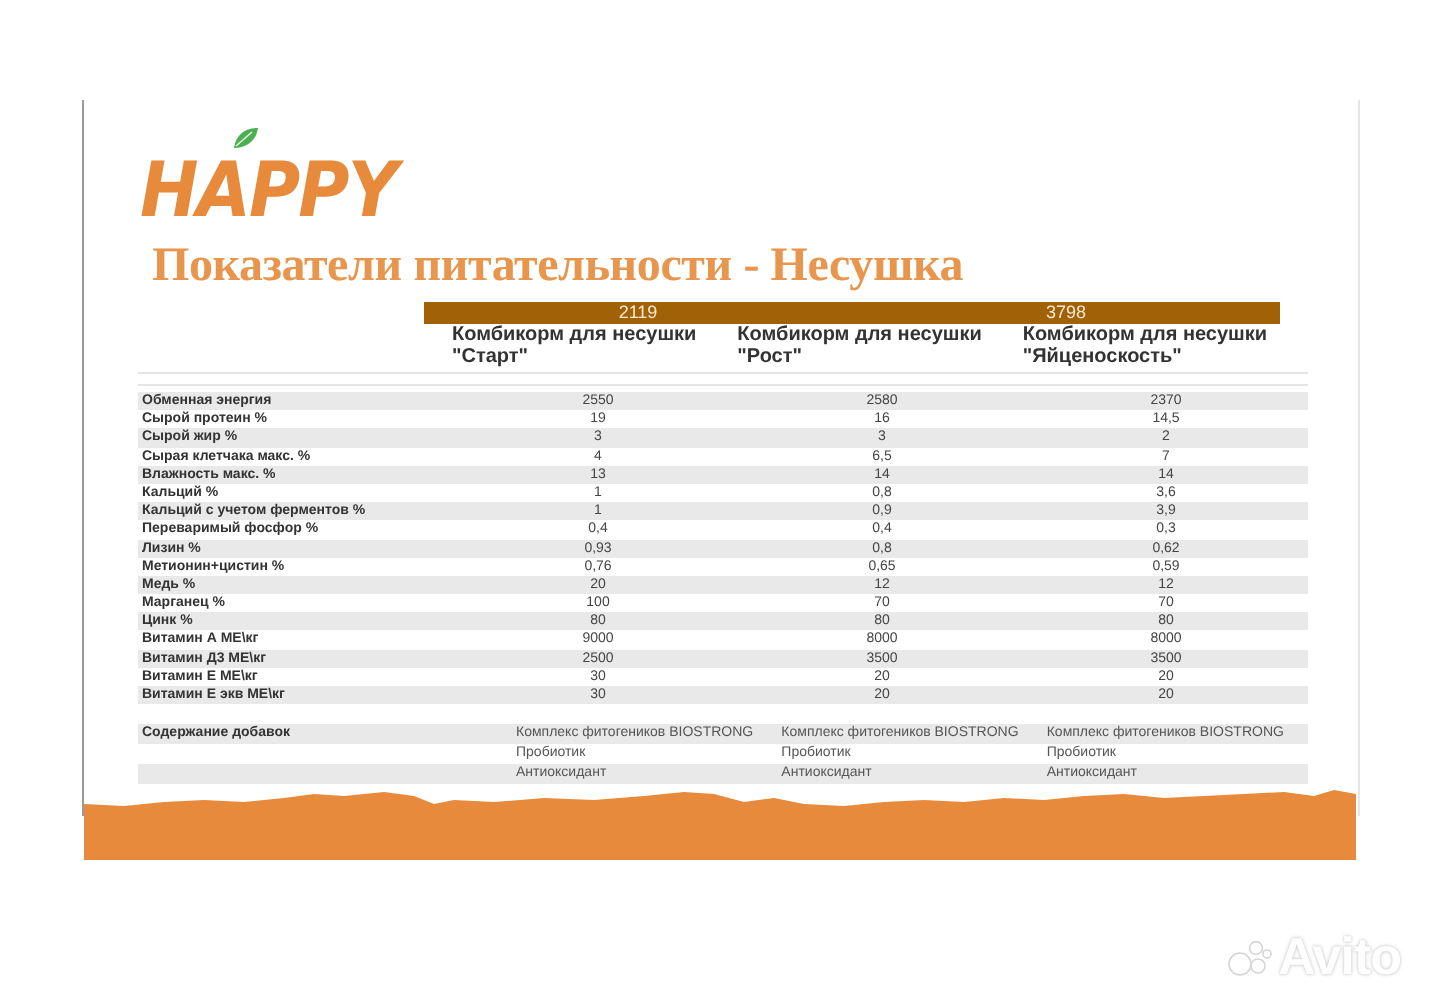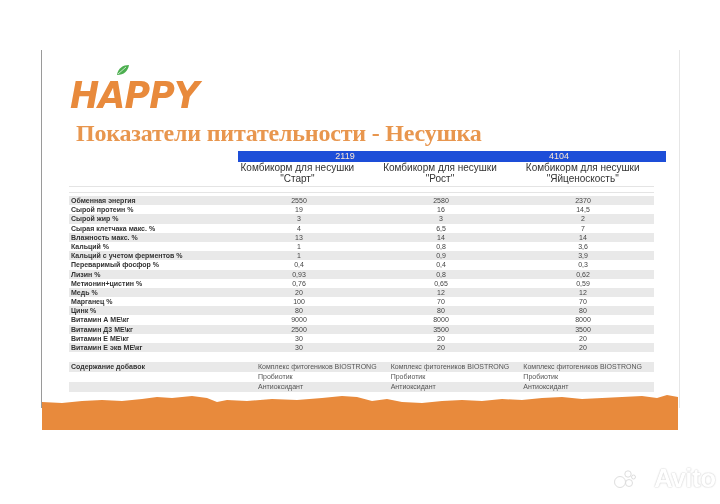--- a/index.html
+++ b/index.html
@@ -2,37 +2,37 @@
 <html><head>
 <meta charset="utf-8">
 <style>
   html, body { margin:0; padding:0; }
   body { width:720px; height:504px; background:#ffffff; position:relative; overflow:hidden; font-family:"Liberation Sans", sans-serif; }
   .frame { position:absolute; left:41px; top:50px; width:637px; height:358px; background:#ffffff; border-left:1px solid #9a9a9a; border-right:1px solid #e6e6e6; }
   .logo { position:absolute; left:70px; top:70px; height:50px; }
   .logo-text { font-family:"DejaVu Sans", sans-serif; font-weight:bold; font-size:38px; color:#e88a3c; letter-spacing:-1px; line-height:1; position:absolute; left:0; top:6px; transform:scaleX(0.92); transform-origin:left; font-style:italic; }
   .leaf { position:absolute; left:46px; top:-8px; }
   .title { position:absolute; left:76px; top:120px; font-size:24px; font-weight:bold; color:#e8964e; white-space:nowrap; letter-spacing:-0.2px;font-family:Liberation Serif, serif; }
-  .code-row { position:absolute; left:238px; top:151px; width:428px; height:11px; background:#1d4ed8; display:flex;align-items:flex-end; }
+  .code-row { position:absolute; left:212px; top:151px; width:428px; height:11px; background:#a16207; display:flex;align-items:flex-end; }
   .code-row span { flex:1; text-align:center; color:#fde8d2; font-size:9px; line-height:11px; }
   .col-heads { position:absolute; left:226px; top:162px; width:428px; display:flex; }
-  .col-heads div { flex:1; text-align:center; font-size:10px; font-weight:normal; color:#333; line-height:11px; }
+  .col-heads div { flex:1; font-size:10px; font-weight:bold; color:#333; line-height:11px; }
   .sep { position:absolute; left:69px; width:585px; height:1px; background:#e4e4e4; }
   .rows { position:absolute; left:69px; top:196px; width:585px; }
   .row { display:flex; height:9.2px; font-size:7px; line-height:9.2px; color:#444; }
   .row.shade { background:#e9e9e9; }
   .row .lbl { width:157px; padding-left:2px; font-weight:bold; color:#333; white-space:nowrap; overflow:hidden; }
   .row .v { flex:1; text-align:center; }
   .add { position:absolute; left:69px; top:362px; width:585px; }
   .arow { display:flex; height:10px; font-size:7px; line-height:10px; color:#555; }
   .arow.shade { background:#e9e9e9; }
   .arow .lbl { width:185px; padding-left:2px; font-weight:bold; color:#333; }
   .arow .v { flex:1; padding-left:2px; white-space:nowrap; }
   .torn { position:absolute; left:42px; top:392px; width:636px; height:38px; }
-  .avito { position:absolute; left:614px; top:463px; display:flex; align-items:center; gap:18px; opacity:0.9; }
+  .avito { position:absolute; left:614px; top:463px; display:flex; align-items:center; gap:3px; opacity:0.9; }
   .avito-text { font-size:26px; font-weight:bold; color:#ffffff; text-shadow:0 0 2px #cfcfcf, 0 0 1px #bbbbbb; letter-spacing:-0.5px; }
 </style>
 </head>
 <body>
 
 <div class="frame"></div>
 
 <div class="logo">
   <span class="leaf">
     <svg width="14" height="12" viewBox="0 0 14 12">
@@ -40,21 +40,21 @@
         <path d="M2 10 L10 3" stroke="#e8f5e9" stroke-width="0.8"></path>
       </svg>
   </span>
   <span class="logo-text">HAPPY</span>
 </div>
 
 <div class="title">Показатели питательности - Несушка</div>
 
 <div class="code-row">
   <span>2119</span>
-  <span>4104</span>
+  <span>3798</span>
 </div>
 
 <div class="col-heads">
   <div><span>Комбикорм для несушки</span><br><span>"Старт"</span></div>
   <div><span>Комбикорм для несушки</span><br><span>"Рост"</span></div>
   <div><span>Комбикорм для несушки</span><br><span>"Яйценоскость"</span></div>
 </div>
 
 <div class="sep" style="top:186px"></div>
 <div class="sep" style="top:192px"></div>

